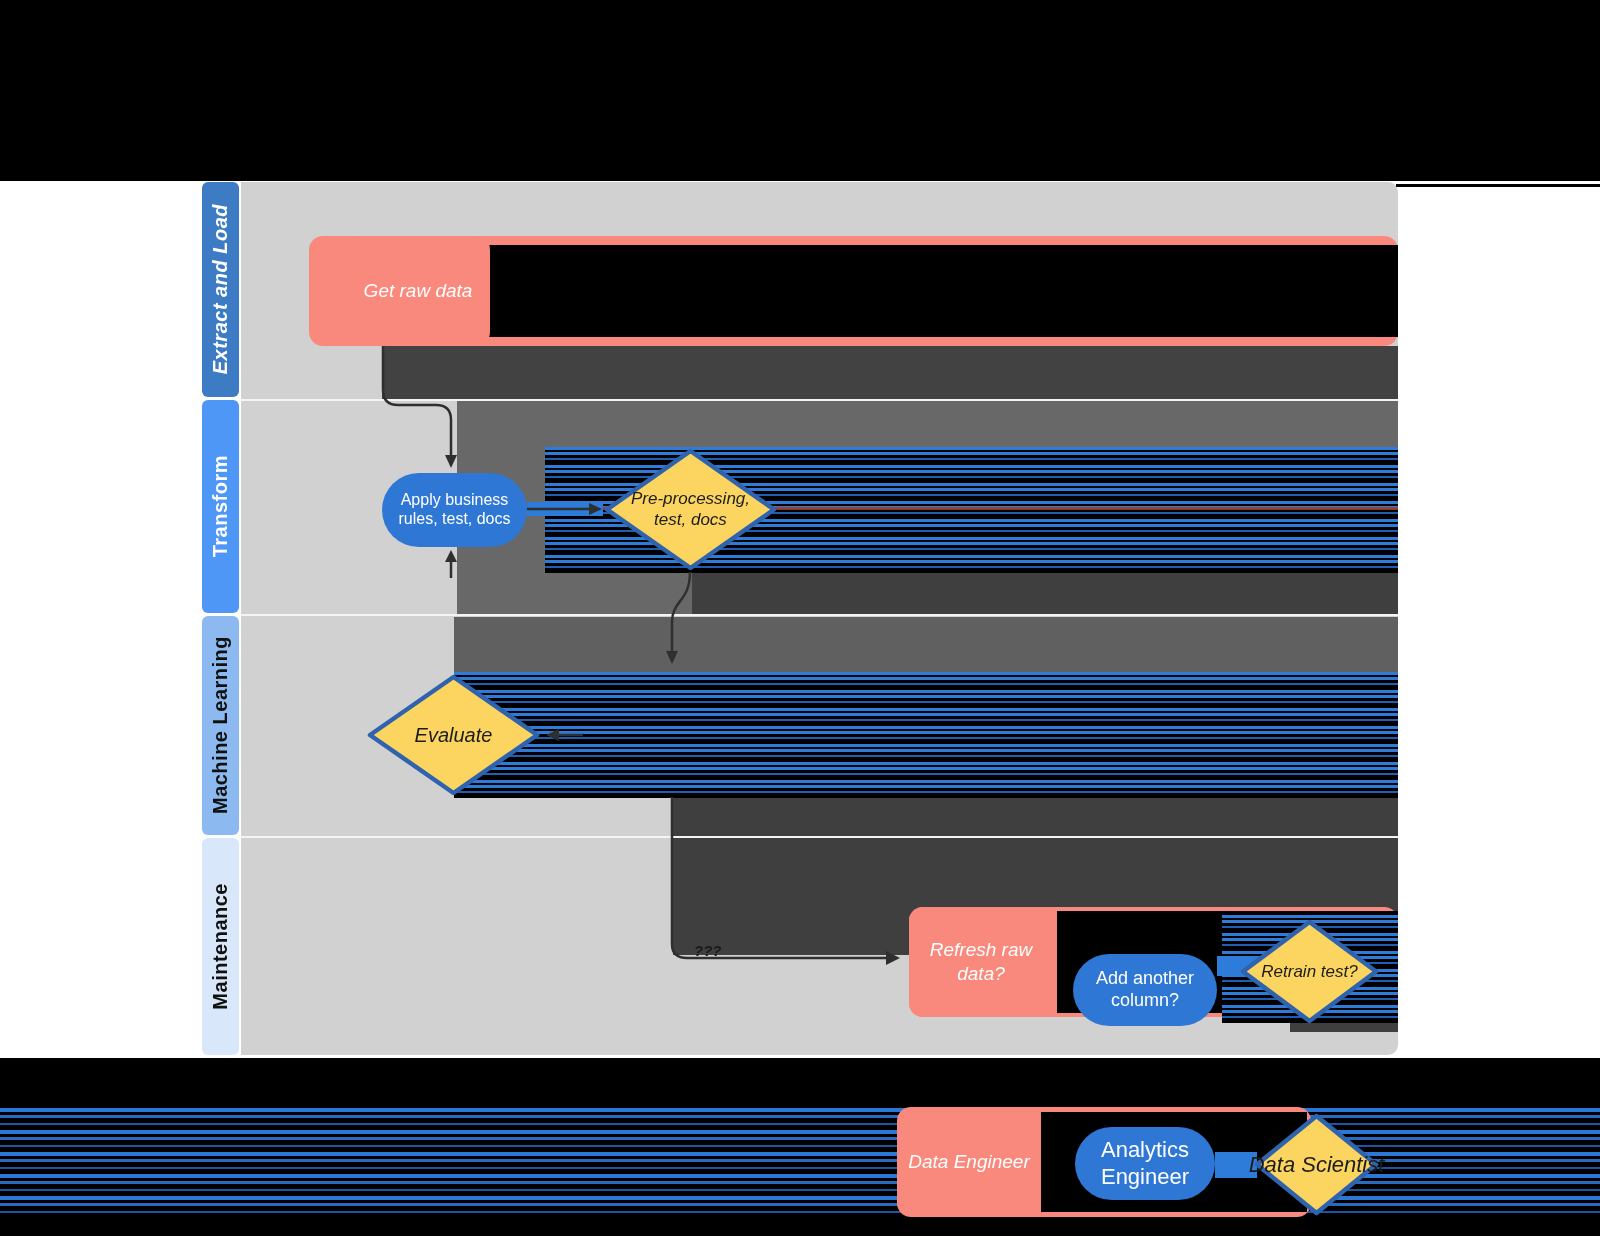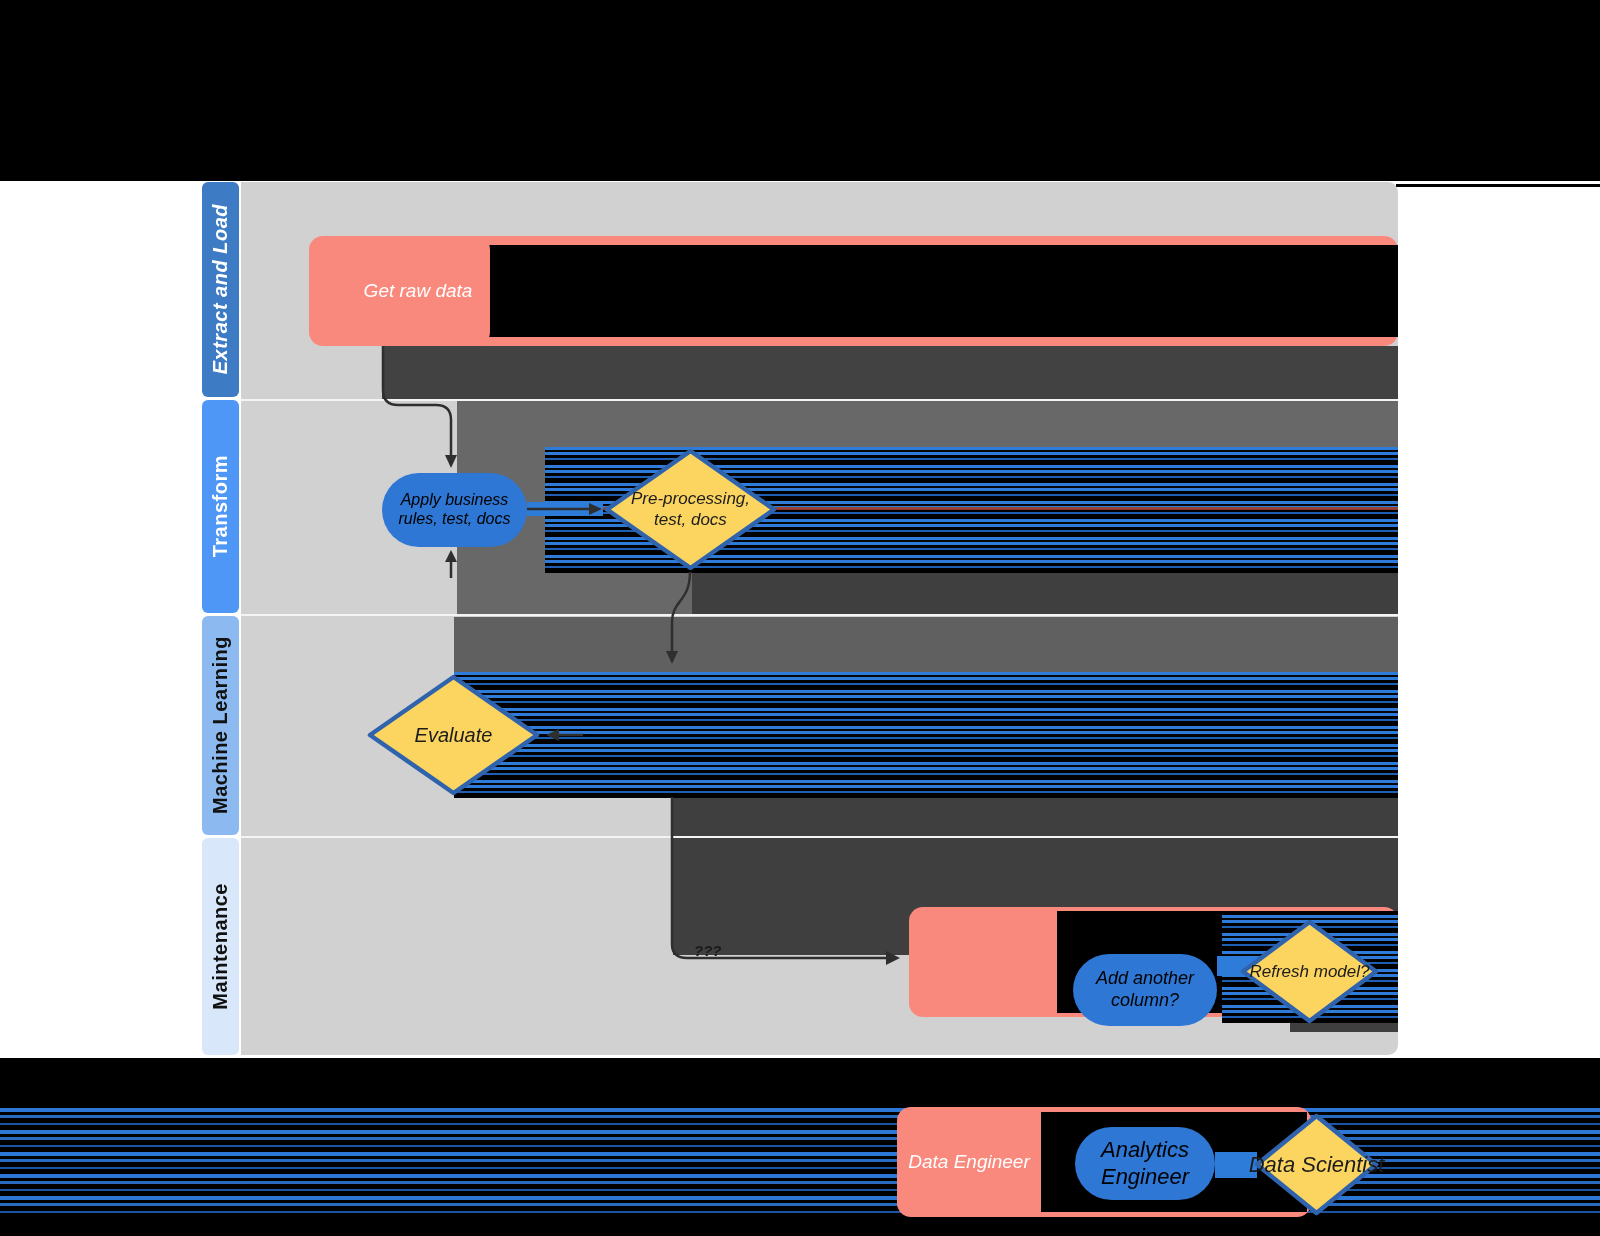--- a/index.html
+++ b/index.html
@@ -42,21 +42,21 @@
       #2e7bd9 5px 8px,#000 8px 11px,#1f5fb3 11px 13px,#000 13px 18px);}
   .glitch-red-line{background-image:
       linear-gradient(180deg, rgba(0,0,0,0) 0 60px, rgba(160,60,40,.9) 60px 63px, rgba(0,0,0,0) 63px 100%),
       repeating-linear-gradient(180deg,#2e7bd9 0 3px,#060606 3px 5px,
       #2e7bd9 5px 8px,#000 8px 11px,#1f5fb3 11px 13px,#000 13px 18px);
       background-color:#000;}
   .lane-line{background:#f4f4f4;height:2px;left:241px;width:1157px;}
   
   .node{position:absolute;display:flex;align-items:center;justify-content:center;text-align:center;border-radius:23px;}
   .rect-node{background:#f9897d;border-radius:14px;color:#fff;font-style:italic;font-size:19px;line-height:1.25;}
-  .stadium{background:#2e77d4;border-radius:40px;color:#000000;font-style:italic;}
+  .stadium{background:#2e77d4;border-radius:40px;color:#ffffff;}
   .diamond-wrap{position:absolute;}
   .diamond-wrap svg{position:absolute;left:0;top:0;}
   .diamond-label{position:absolute;left:0;top:0;width:100%;height:100%;display:flex;align-items:center;
       justify-content:center;text-align:center;color:#1c1c1c;font-style:italic;}
   .edge-label{position:absolute;color:#1a1a1a;font-weight:bold;font-style:italic;font-size:15px;}
 </style>
 </head>
 <body>
 
 <div id="canvas">
@@ -146,31 +146,34 @@
   <div class="diamond-wrap" style="left:603px;top:447px;width:175px;height:125px;">
     <svg width="175" height="125" viewBox="0 0 175 125">
       <polygon points="87.5,4 171,62.5 87.5,121 4,62.5" fill="#fbd55f" stroke="#2f63ad" stroke-width="4.5" stroke-linejoin="round"></polygon>
       </svg>
     <div class="diamond-label" style="font-size:17px;line-height:1.2;">
       <span style="width:130px;">Pre-processing, test, docs</span>
       </div>
   </div>
 
 
+  <div class="node rect-node" style="left:909px;top:907px;width:144px;height:110px;">
+    <span style="width:120px;">Refresh raw data?</span>
+    </div>
 
   <div class="node stadium" style="left:1073px;top:954px;width:144px;height:72px;font-size:18px;line-height:1.2;">
     <span style="width:112px;">Add another column?</span>
     </div>
 
   <div class="diamond-wrap" style="left:1239px;top:918px;width:141px;height:107px;">
     <svg width="141" height="107" viewBox="0 0 141 107">
       <polygon points="70.5,4 137,53.5 70.5,103 4,53.5" fill="#fbd55f" stroke="#2f63ad" stroke-width="4.5" stroke-linejoin="round"></polygon>
       </svg>
     <div class="diamond-label" style="font-size:17px;">
-      <span>Refresh model?</span>
+      <span>Retrain test?</span>
       </div>
   </div>
 
   <div class="ov" style="left:897px;top:1107px;width:414px;height:110px;background:#f9897d;border-radius:14px;"></div>
   <div class="ov blk" style="left:1041px;top:1112px;width:266px;height:100px;"></div>
   <div class="node" style="left:897px;top:1107px;width:144px;height:110px;color:#fff;font-style:italic;font-size:19px;">
     <span>Data Engineer</span>
     </div>
   <div class="ov bluebar" style="left:1215px;top:1152px;width:42px;height:26px;"></div>
   <div class="node stadium" style="left:1075px;top:1127px;width:140px;height:73px;font-size:22px;line-height:1.2;">

